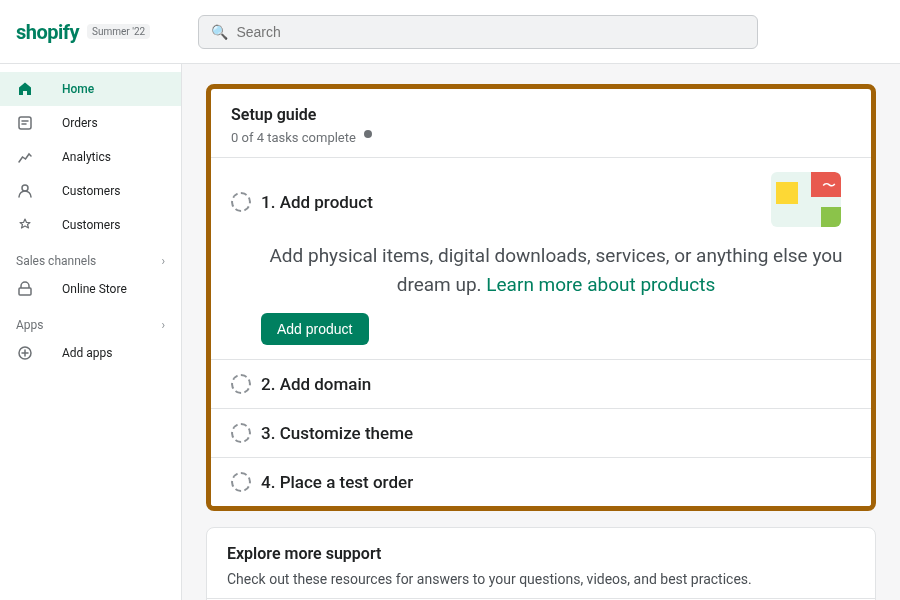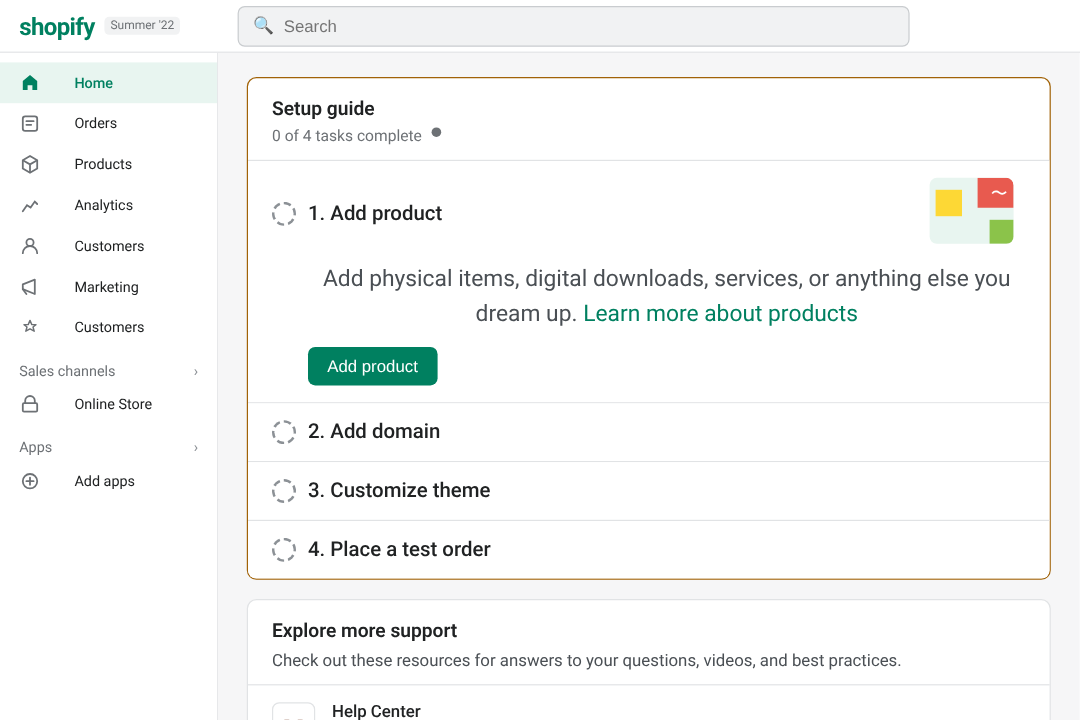--- a/index.html
+++ b/index.html
@@ -10,21 +10,21 @@
       height: 600px;
       overflow: hidden;
       display: flex;
       flex-direction: column;
     }
 
     
     .header {
       background: #fff;
       border-bottom: 1px solid #e1e3e5;
-      height: 44px;
+      height: 64px;
       display: flex;
       align-items: center;
       padding: 0 16px;
       flex-shrink: 0;
     }
     .logo-area {
       display: flex;
       align-items: center;
       gap: 8px;
       width: 182px;
@@ -124,21 +124,21 @@
       flex: 1;
       overflow-y: auto;
       padding: 20px 24px;
       background: #f6f6f7;
     }
 
     
     .card {
       background: #fff;
       border-radius: 8px;
-      border: 1px solid #a16207;
+      border: 5px solid #a16207;
       margin-bottom: 16px;
       overflow: hidden;
     }
     .card-header {
       padding: 16px 20px 12px;
       border-bottom: 1px solid #e1e3e5;
     }
     .card-title {
       font-size: 16px;
       font-weight: 600;
@@ -341,60 +341,40 @@
     <div class="sidebar-item">
       <span class="item-icon">
         <svg width="16" height="16" viewBox="0 0 16 16" fill="none">
           <rect x="2" y="2" width="12" height="12" rx="2" stroke="#6d7175" stroke-width="1.5" fill="none"></rect>
           <path d="M5 6h6M5 9h4" stroke="#6d7175" stroke-width="1.5" stroke-linecap="round"></path>
         </svg>
       </span>
       <span>Orders</span>
     </div>
 
-    <div class="sidebar-item">
-      <span class="item-icon">
-        <svg width="16" height="16" viewBox="0 0 16 16" fill="none">
-          <path d="M8 1L14 4.5V11.5L8 15L2 11.5V4.5L8 1Z" stroke="#6d7175" stroke-width="1.5" fill="none"></path>
-          <path d="M8 8L14 4.5" stroke="#6d7175" stroke-width="1.5"></path>
-          <path d="M8 8V15" stroke="#6d7175" stroke-width="1.5"></path>
-          <path d="M8 8L2 4.5" stroke="#6d7175" stroke-width="1.5"></path>
-        </svg>
-      </span>
-      <span>Products</span>
-    </div>
 
     <div class="sidebar-item">
       <span class="item-icon">
         <svg width="16" height="16" viewBox="0 0 16 16" fill="none">
           <path d="M2 13L5.5 8L8.5 10L12 5L14 7" stroke="#6d7175" stroke-width="1.5" stroke-linecap="round" fill="none"></path>
         </svg>
       </span>
       <span>Analytics</span>
     </div>
 
     <div class="sidebar-item">
       <span class="item-icon">
         <svg width="16" height="16" viewBox="0 0 16 16" fill="none">
           <circle cx="8" cy="5" r="3" stroke="#6d7175" stroke-width="1.5" fill="none"></circle>
           <path d="M2 14c0-3.3 2.7-6 6-6s6 2.7 6 6" stroke="#6d7175" stroke-width="1.5" fill="none" stroke-linecap="round"></path>
         </svg>
       </span>
       <span>Customers</span>
     </div>
 
-    <div class="sidebar-item">
-      <span class="item-icon">
-        <svg width="16" height="16" viewBox="0 0 16 16" fill="none">
-          <path d="M2 10V6l10-4v12L2 10z" stroke="#6d7175" stroke-width="1.5" fill="none" stroke-linejoin="round"></path>
-          <path d="M2 10l3 4" stroke="#6d7175" stroke-width="1.5" stroke-linecap="round"></path>
-        </svg>
-      </span>
-      <span>Marketing</span>
-    </div>
 
     <div class="sidebar-item">
       <span class="item-icon">
         <svg width="16" height="16" viewBox="0 0 16 16" fill="none">
           <path d="M8 2L9.5 5.5H13L10.5 7.5L11.5 11L8 9L4.5 11L5.5 7.5L3 5.5H6.5L8 2Z" stroke="#6d7175" stroke-width="1.2" fill="none" stroke-linejoin="round"></path>
         </svg>
       </span>
       <span>Customers</span>
     </div>
 

